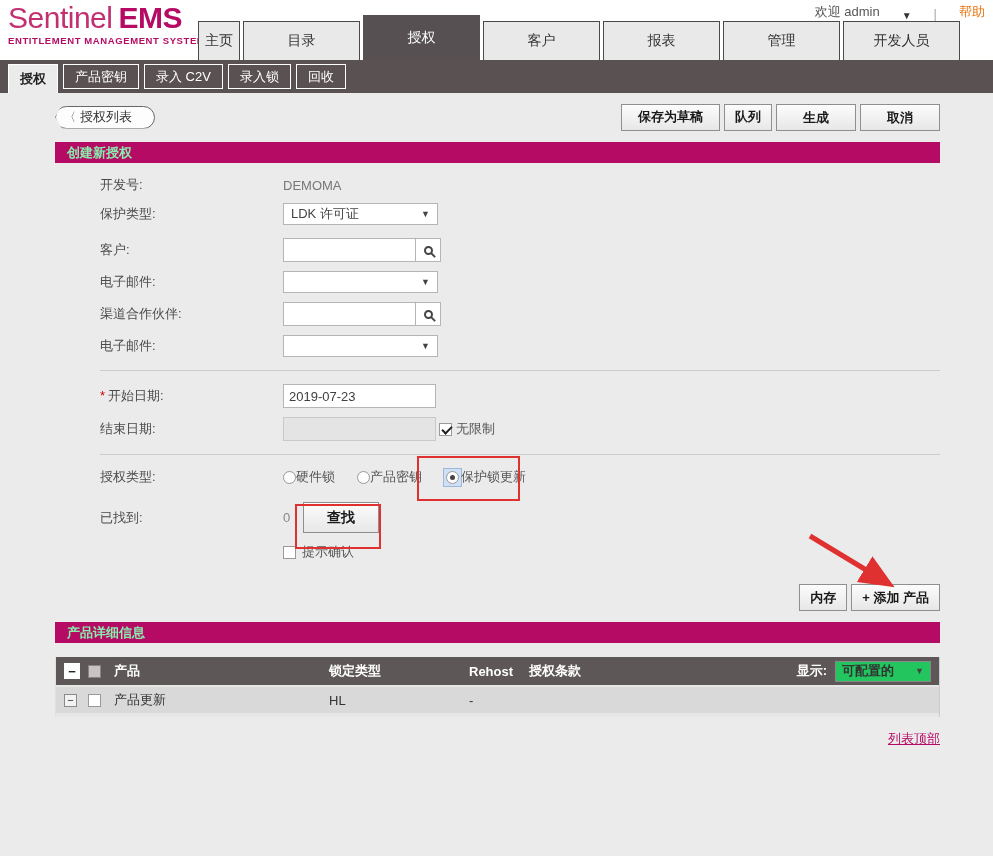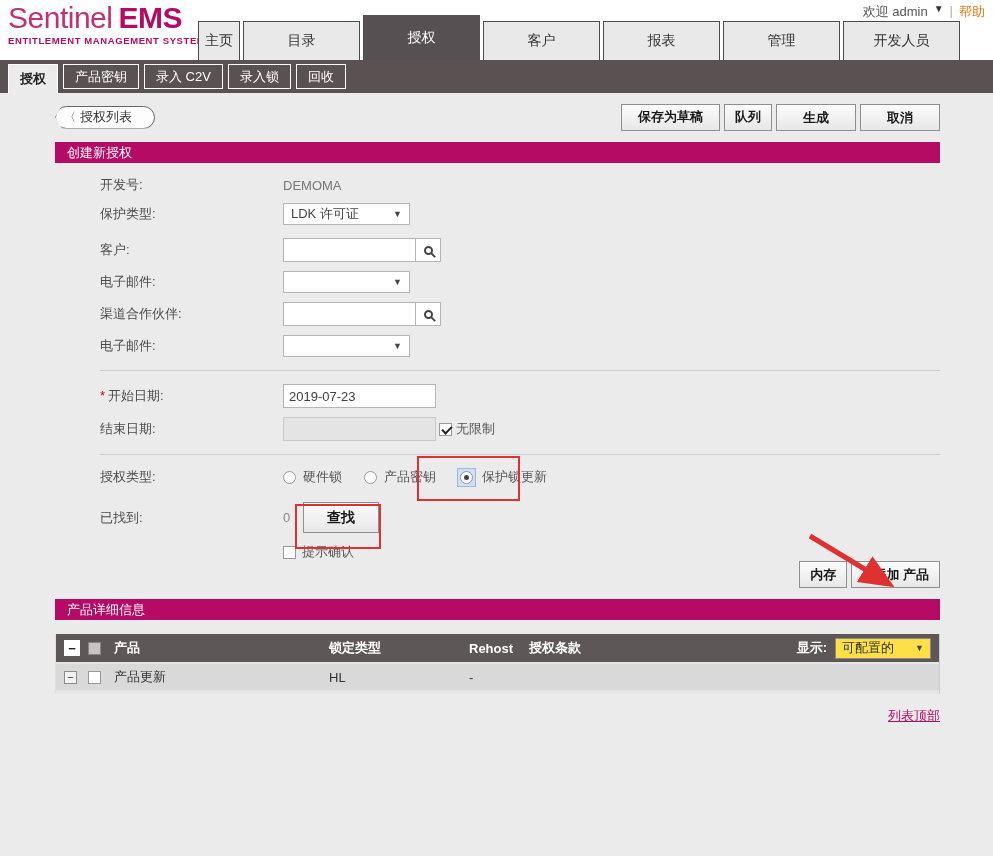--- a/index.html
+++ b/index.html
@@ -12,21 +12,21 @@
     font-size: 13px;
     color: #444;
   }
 
   
   .top-header { background: #fff; height: 60px; position: relative; }
   .logo { position: absolute; left: 8px; top: 2px; cursor: default; }
   .logo-line1 { font-size: 30px; line-height: 32px; color: #c22f72; letter-spacing: -0.5px; }
   .logo-line1 .bold { font-weight: bold; color: #b60b64; margin-left: 6px; }
   .logo-sub { font-size: 9.5px; font-weight: bold; color: #b60b64; letter-spacing: 0.6px; margin-top: 1px; }
-  .welcome-bar { position: absolute; right: 8px; top: 3px; font-size: 13px; color: #555; display: flex; align-items: flex-start; gap: 6px; }
+  .welcome-bar { position: absolute; right: 8px; top: 3px; font-size: 13px; color: #555; display: flex; align-items: flex-end; gap: 22px; }
   .welcome-bar .caret { font-size: 10px; color: #333; }
   .welcome-bar .vsep { color: #aaa; }
   .help-link { color: #e87511; text-decoration: none; }
 
   .main-tabs { position: absolute; left: 198px; bottom: 0; display: flex; gap: 3px; align-items: flex-end; }
   .main-tab {
     width: 117px; height: 39px; background: #e9e9e9; border: 1px solid #4a4a4a; border-bottom: none;
     display: flex; align-items: center; justify-content: center;
     font-size: 14px; color: #333; cursor: pointer;
   }
@@ -57,34 +57,34 @@
   .btn.wide { padding: 4px 26px; }
   .back-btn {
     background: #fdfdfd; border: 1px solid #666; border-radius: 13px 13px 13px 13px;
     height: 23px; min-width: 100px; padding: 0 14px 0 8px; display: inline-flex; align-items: center; gap: 4px;
     font-size: 13px; color: #333; cursor: pointer; font-family: inherit;
     clip-path: polygon(0 50%, 7% 0, 100% 0, 100% 100%, 7% 100%);
   }
   .back-btn .chev { font-size: 12px; color: #555; }
 
   .section-bar {
-    background: #b60b64; color: #ffffff; font-weight: normal; font-size: 13px;
+    background: #b60b64; color: #86efac; font-weight: bold; font-size: 13px;
     height: 21px; line-height: 21px; padding-left: 12px; margin-top: 11px;
   }
 
   
   .form { padding: 13px 0 0 45px; }
   .form-row { display: flex; align-items: center; margin-bottom: 9px; }
   .form-row.gap-top { margin-top: 13px; }
   .form-label { width: 183px; font-size: 13px; color: #4a4a4a; flex-shrink: 0; }
   .req { color: #cc0000; margin-right: 3px; }
   .static-value { color: #777; }
 
   .selectbox {
-    width: 127px; height: 22px; background: #fff; border: 1px solid #b5b5b5;
+    width: 155px; height: 22px; background: #fff; border: 1px solid #b5b5b5;
     display: flex; align-items: center; justify-content: space-between; padding: 0 7px;
     color: #444; cursor: pointer;
   }
   .selectbox .caret { font-size: 9px; color: #444; }
   .text-input {
     width: 133px; height: 24px; border: 1px solid #b5b5b5; background: #fff; padding: 0 5px;
     font-family: inherit; font-size: 13px; color: #404040;
   }
   .text-input.date { width: 153px; }
   .text-input:disabled { background: #e4e4e4; border-color: #c9c9c9; }
@@ -101,29 +101,29 @@
   .hr-light { border: none; border-top: 1px solid #ccc; margin: 13px 0 13px 0; }
 
   
   .cb { width: 13px; height: 13px; background: #fff; border: 1px solid #999; display: inline-block; position: relative; cursor: pointer; flex-shrink: 0; }
   .cb.checked::after {
     content: ''; position: absolute; left: 2px; top: 2px; width: 8px; height: 4px;
     border-left: 2px solid #222; border-bottom: 2px solid #222; transform: rotate(-45deg);
   }
   .radio { width: 13px; height: 13px; border: 1px solid #999; border-radius: 50%; background: #fdfdfd; display: inline-block; position: relative; cursor: pointer; flex-shrink: 0; }
   .radio.selected::after { content:''; position: absolute; left: 3px; top: 3px; width: 5px; height: 5px; border-radius: 50%; background: #444; }
-  .radio-wrap { display: inline-flex; align-items: center; gap: 7px; margin-right: 22px; color: #555; }
+  .radio-wrap { display: inline-flex; align-items: center; margin-right: 22px; color: #555; }
   .radio-focus { background: #cfe0f5; outline: 1px solid #9cb8dc; padding: 2px; display: inline-flex; }
 
   .found-count { color: #888; width: 20px; display: inline-block; }
   .find-btn { height: 31px; width: 76px; font-size: 14px; margin-left: 0; }
   .confirm-row { margin-left: 183px; display: flex; align-items: center; gap: 6px; color: #555; margin-top: 10px; }
 
   
-  .products-toolbar { display: flex; justify-content: flex-end; gap: 4px; }
+  .products-toolbar { display: flex; justify-content: flex-end; gap: 4px; margin-top: 23px; }
   .table-wrap { margin-top: 14px; border-right: 1px solid #ccc; border-left: 1px solid #e0e0e0; padding-bottom: 4px; background: #e6e6e6; }
   .thead {
     display: flex; background: #5e5757; color: #fff; height: 28px; align-items: center;
     font-size: 13px; font-weight: bold;
   }
   .trow {
     display: flex; background: #d9d9d9; height: 26px; align-items: center;
     font-size: 13px; color: #333; margin-top: 2px;
   }
   .c-collapse { width: 32px; padding-left: 8px; display: flex; align-items: center; }
@@ -136,21 +136,21 @@
   .collapse-box {
     width: 16px; height: 16px; background: #fff; color: #222; font-weight: bold;
     display: inline-flex; align-items: center; justify-content: center; font-size: 13px; cursor: pointer; line-height: 1;
   }
   .expander {
     width: 13px; height: 13px; background: #f2f2f2; border: 1px solid #8a8a8a; color: #333;
     display: inline-flex; align-items: center; justify-content: center; font-size: 11px; cursor: pointer; line-height: 1;
   }
   .cb.header-cb { background: #c9c4c4; border-color: #8a8383; }
   .mini-select {
-    width: 96px; height: 21px; background: #fde047; border: 1px solid #888; color: #333; font-weight: normal;
+    width: 96px; height: 21px; background: #22c55e; border: 1px solid #888; color: #333; font-weight: bold;
     display: inline-flex; align-items: center; justify-content: space-between; padding: 0 6px; cursor: pointer;
   }
   .mini-select .caret { font-size: 9px; color: #444; }
 
   .toplink-row { text-align: right; margin-top: 13px; }
   .top-link { color: #b60b64; font-size: 13px; cursor: pointer; text-decoration: underline; }
 
   
   .hl-box { position: absolute; border: 2px solid #e03131; pointer-events: none; }
   .hl-box.radio-box { left: 417px; top: 456px; width: 103px; height: 45px; }

